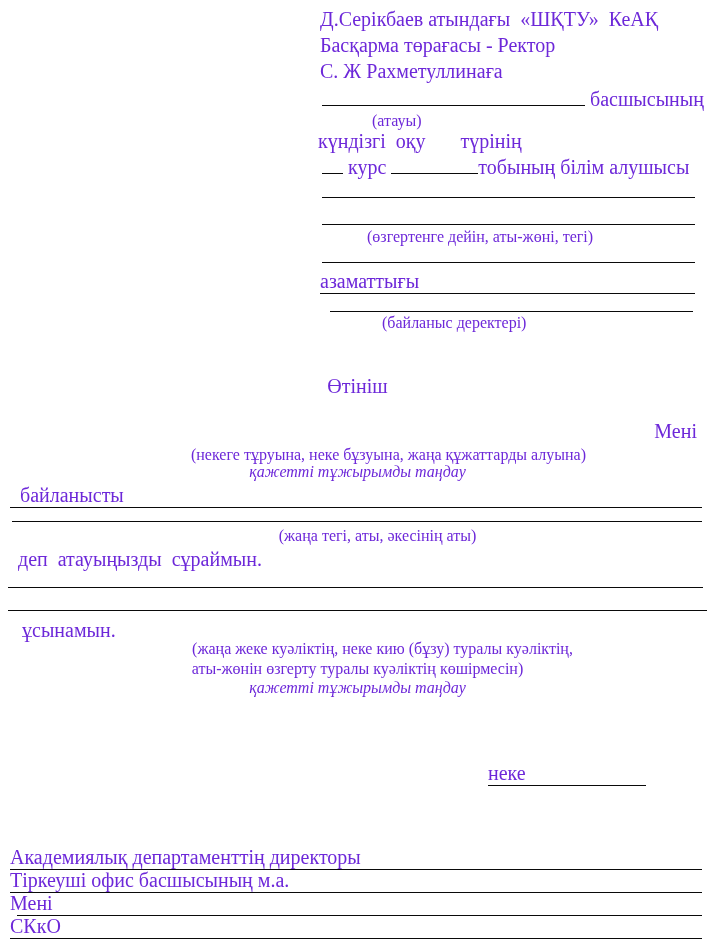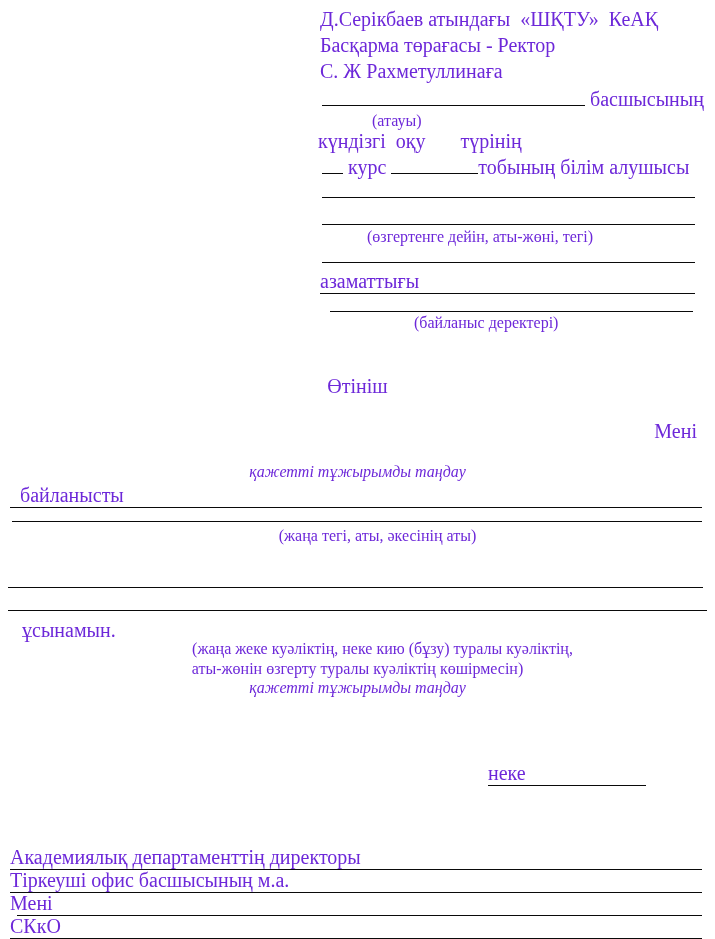--- a/index.html
+++ b/index.html
@@ -53,37 +53,39 @@
   <div class="abs rule" style="left:322px;top:224px;width:373px;"></div>
   <div class="abs hint" style="left:367px;top:229px;">(өзгертенге дейін, аты-жөні, тегі)</div>
   <div class="abs rule" style="left:322px;top:262px;width:373px;"></div>
 
   <div class="abs row" style="left:320px;top:270px;right:20px;height:19px;">
     <span class="lbl">азаматтығы</span>
     <span class="fill"></span>
   </div>
 
   <div class="abs rule" style="left:330px;top:311px;width:363px;"></div>
-  <div class="abs hint" style="left:414px;top:315px;">(байланыс деректері)</div>
+  <div class="abs hint" style="left:382px;top:315px;">(байланыс деректері)</div>
 
   <div class="abs center" style="top:375px;">Өтініш</div>
 
   <div class="abs row" style="left:10px;right:13px;top:420px;height:19px;align-items:flex-end;">
     <span class="lbl" style="padding-left:36px;">Мені </span>
     <span class="fill"></span>
   </div>
+  <div class="abs hint center" style="top:447px;padding-left:62px;">(некеге тұруына, неке бұзуына, жаңа құжаттарды алуына)</div>
   <div class="abs hint italic center" style="top:464px;">қажетті тұжырымды таңдау</div>
 
   <div class="abs row" style="left:10px;right:13px;top:484px;height:19px;">
     <span class="lbl" style="padding-left:10px;">байланысты</span>
     <span class="fill"></span>
   </div>
   <div class="abs rule" style="left:12px;right:13px;top:521px;"></div>
   <div class="abs hint center" style="top:528px;padding-left:40px;">(жаңа тегі, аты, әкесінің аты)</div>
 
+  <div class="abs t" style="left:18px;top:548px;">деп  атауыңызды  сұраймын.</div>
 
   <div class="abs rule" style="left:8px;right:12px;top:587px;"></div>
   <div class="abs rule" style="left:8px;right:8px;top:610px;"></div>
 
   <div class="abs" style="left:22px;top:619px;">ұсынамын.</div>
   <div class="abs hint center" style="top:641px;padding-left:50px;">(жаңа жеке куәліктің, неке кию (бұзу) туралы куәліктің,</div>
   <div class="abs hint center" style="top:661px;">аты-жөнін өзгерту туралы куәліктің көшірмесін)</div>
   <div class="abs hint italic center" style="top:680px;">қажетті тұжырымды таңдау</div>
 
   <div class="abs" style="left:488px;top:762px;">

